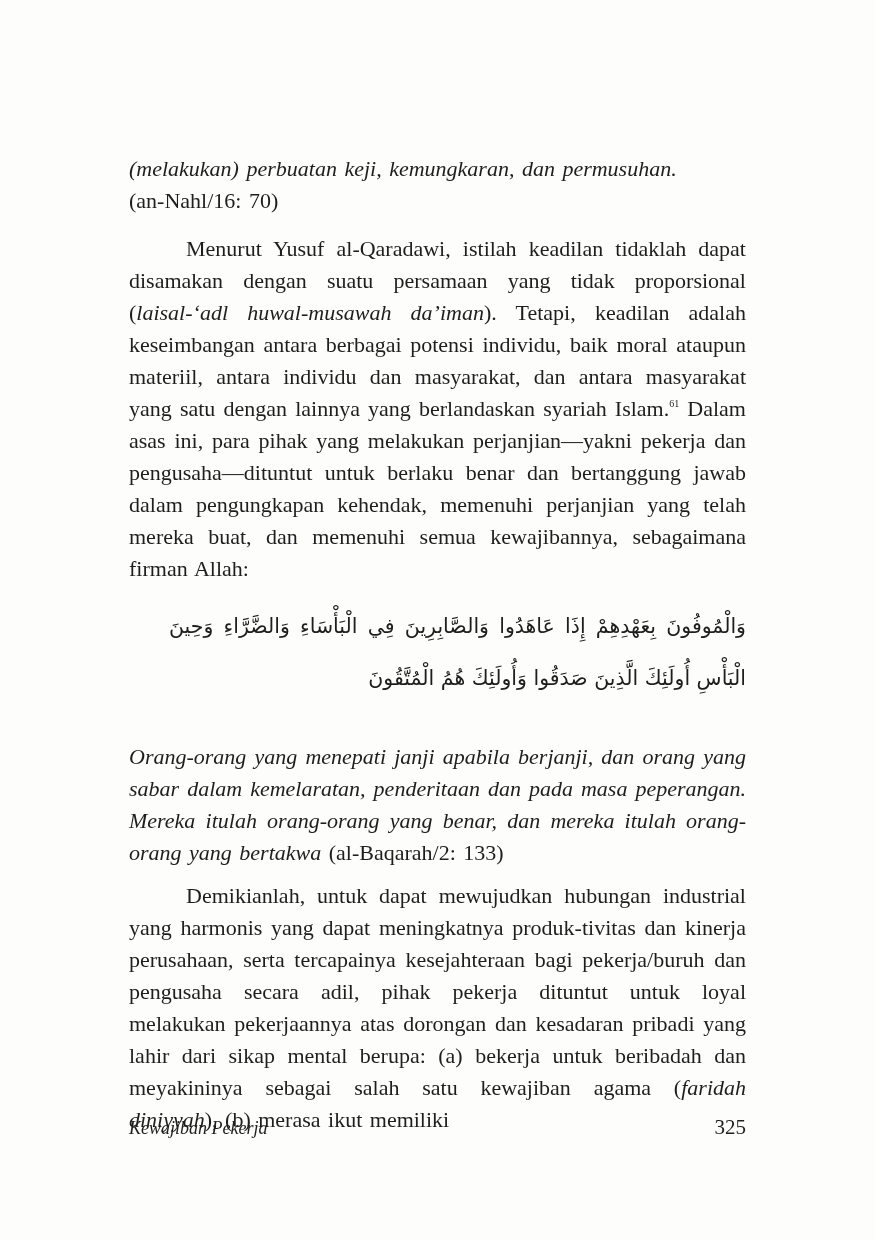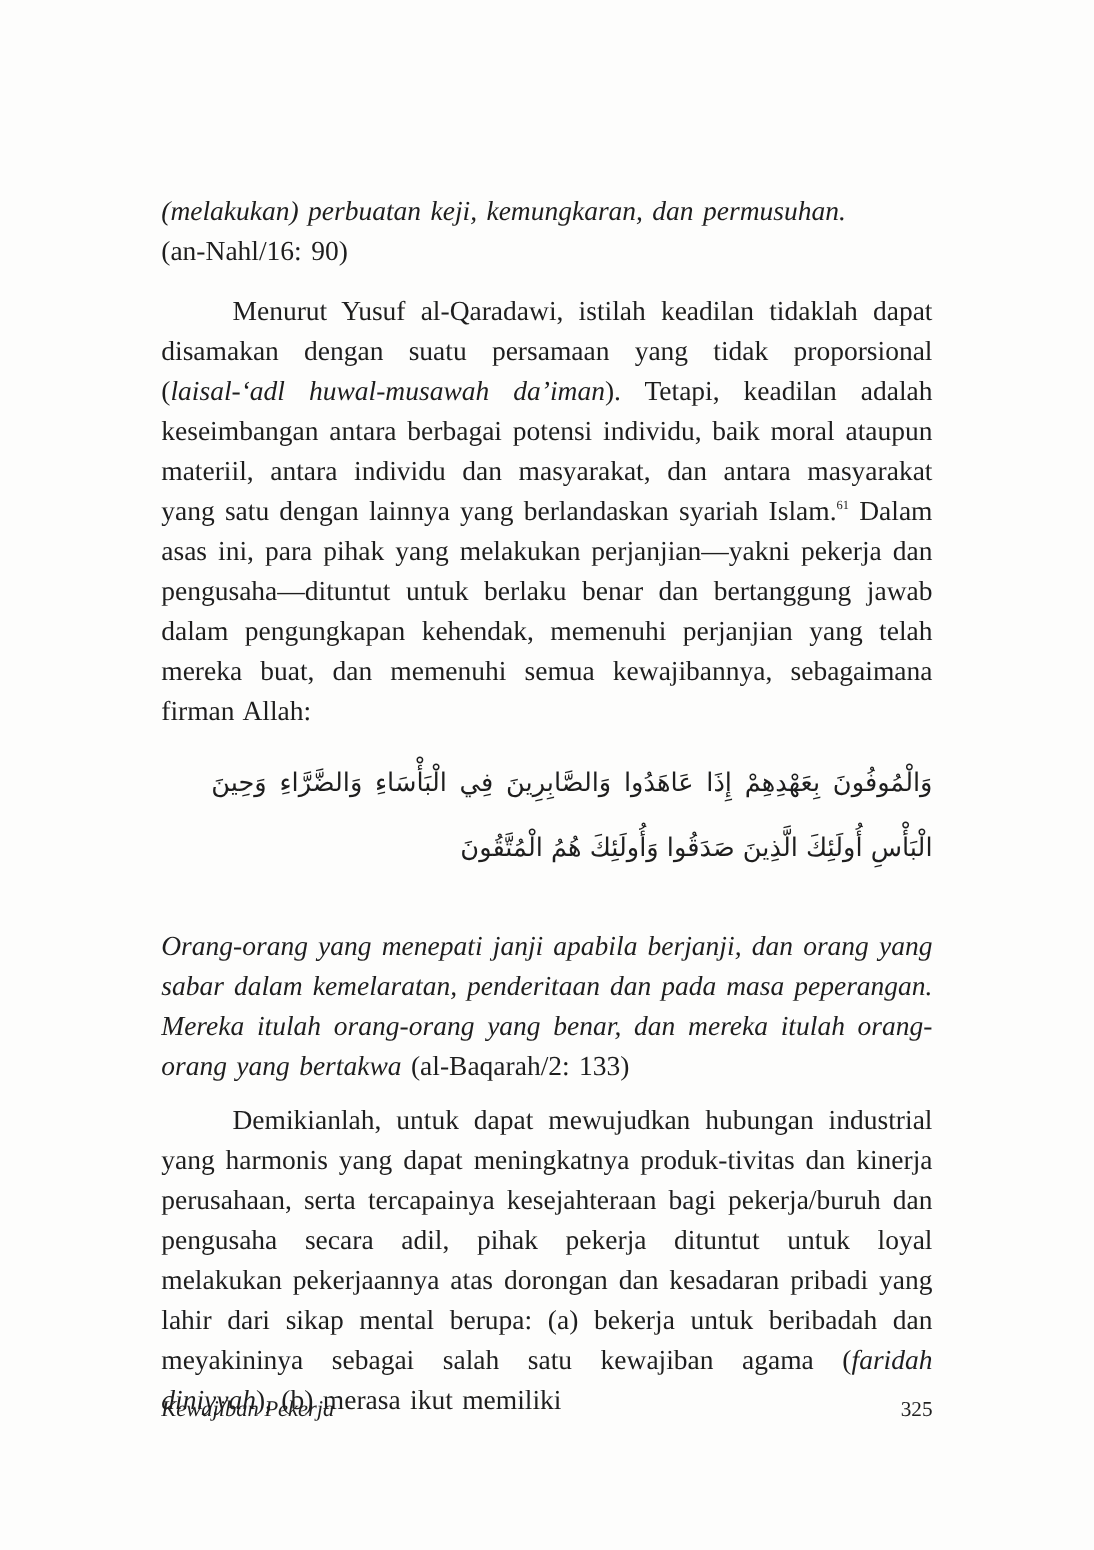--- a/index.html
+++ b/index.html
@@ -47,29 +47,29 @@
   .arabic .aline { line-height: 52px; margin-left: 40px; }
   .arabic .aline-1 { text-align: justify; text-align-last: justify; }
   .arabic .aline-2 { text-align: right; }
 
   .footer {
     position: absolute; left: 129px; top: 1114px;
     width: 617px;
     display: flex; justify-content: space-between; align-items: baseline; gap: 32px;
   }
   .footer-title { font-style: italic; font-size: 18px; line-height: 26px; }
-  .footer-page  { font-size: 17px; line-height: 26px; }
+  .footer-page  { font-size: 21px; line-height: 26px; }
 </style>
 </head>
 <body>
 
 <div class="page">
   <div class="content">
 
-    <p class="block quote-ref"><span class="it">(melakukan) perbuatan keji, kemungkaran, dan permusuhan.</span><br><span>(an-Nahl/16: 90)</span></p>
+    <p class="block quote-ref"><span class="it">(melakukan) perbuatan keji, kemungkaran, dan permusuhan.</span><br><span>(an-Nahl/16: 70)</span></p>
 
     <p class="block para-1 indent"><span>Menurut Yusuf al-Qaradawi, istilah keadilan tidaklah dapat disamakan dengan suatu persamaan yang tidak proporsional (</span><span class="it">laisal-‘adl huwal-musawah da’iman</span><span>). Tetapi, keadilan adalah keseimbangan antara berbagai potensi individu, baik moral ataupun materiil, antara individu dan masyarakat, dan antara masyarakat yang satu dengan lainnya yang berlandaskan syariah Islam.</span><sup>61</sup><span> Dalam asas ini, para pihak yang melakukan perjanjian—yakni pekerja dan pengusaha—dituntut untuk berlaku benar dan bertanggung jawab dalam pengungkapan kehendak, memenuhi perjanjian yang telah mereka buat, dan memenuhi semua kewajibannya, sebagaimana firman Allah:</span></p>
 
     <div class="block arabic">
       <div class="aline aline-1">وَالْمُوفُونَ بِعَهْدِهِمْ إِذَا عَاهَدُوا وَالصَّابِرِينَ فِي الْبَأْسَاءِ وَالضَّرَّاءِ وَحِينَ</div>
       <div class="aline aline-2">الْبَأْسِ أُولَئِكَ الَّذِينَ صَدَقُوا وَأُولَئِكَ هُمُ الْمُتَّقُونَ</div>
     </div>
 
     <p class="block translation"><span class="it">Orang-orang yang menepati janji apabila berjanji, dan orang yang sabar dalam kemelaratan, penderitaan dan pada masa peperangan. Mereka itulah orang-orang yang benar, dan mereka itulah orang-orang yang bertakwa </span><span>(al-Baqarah/2: 133)</span></p>
 

